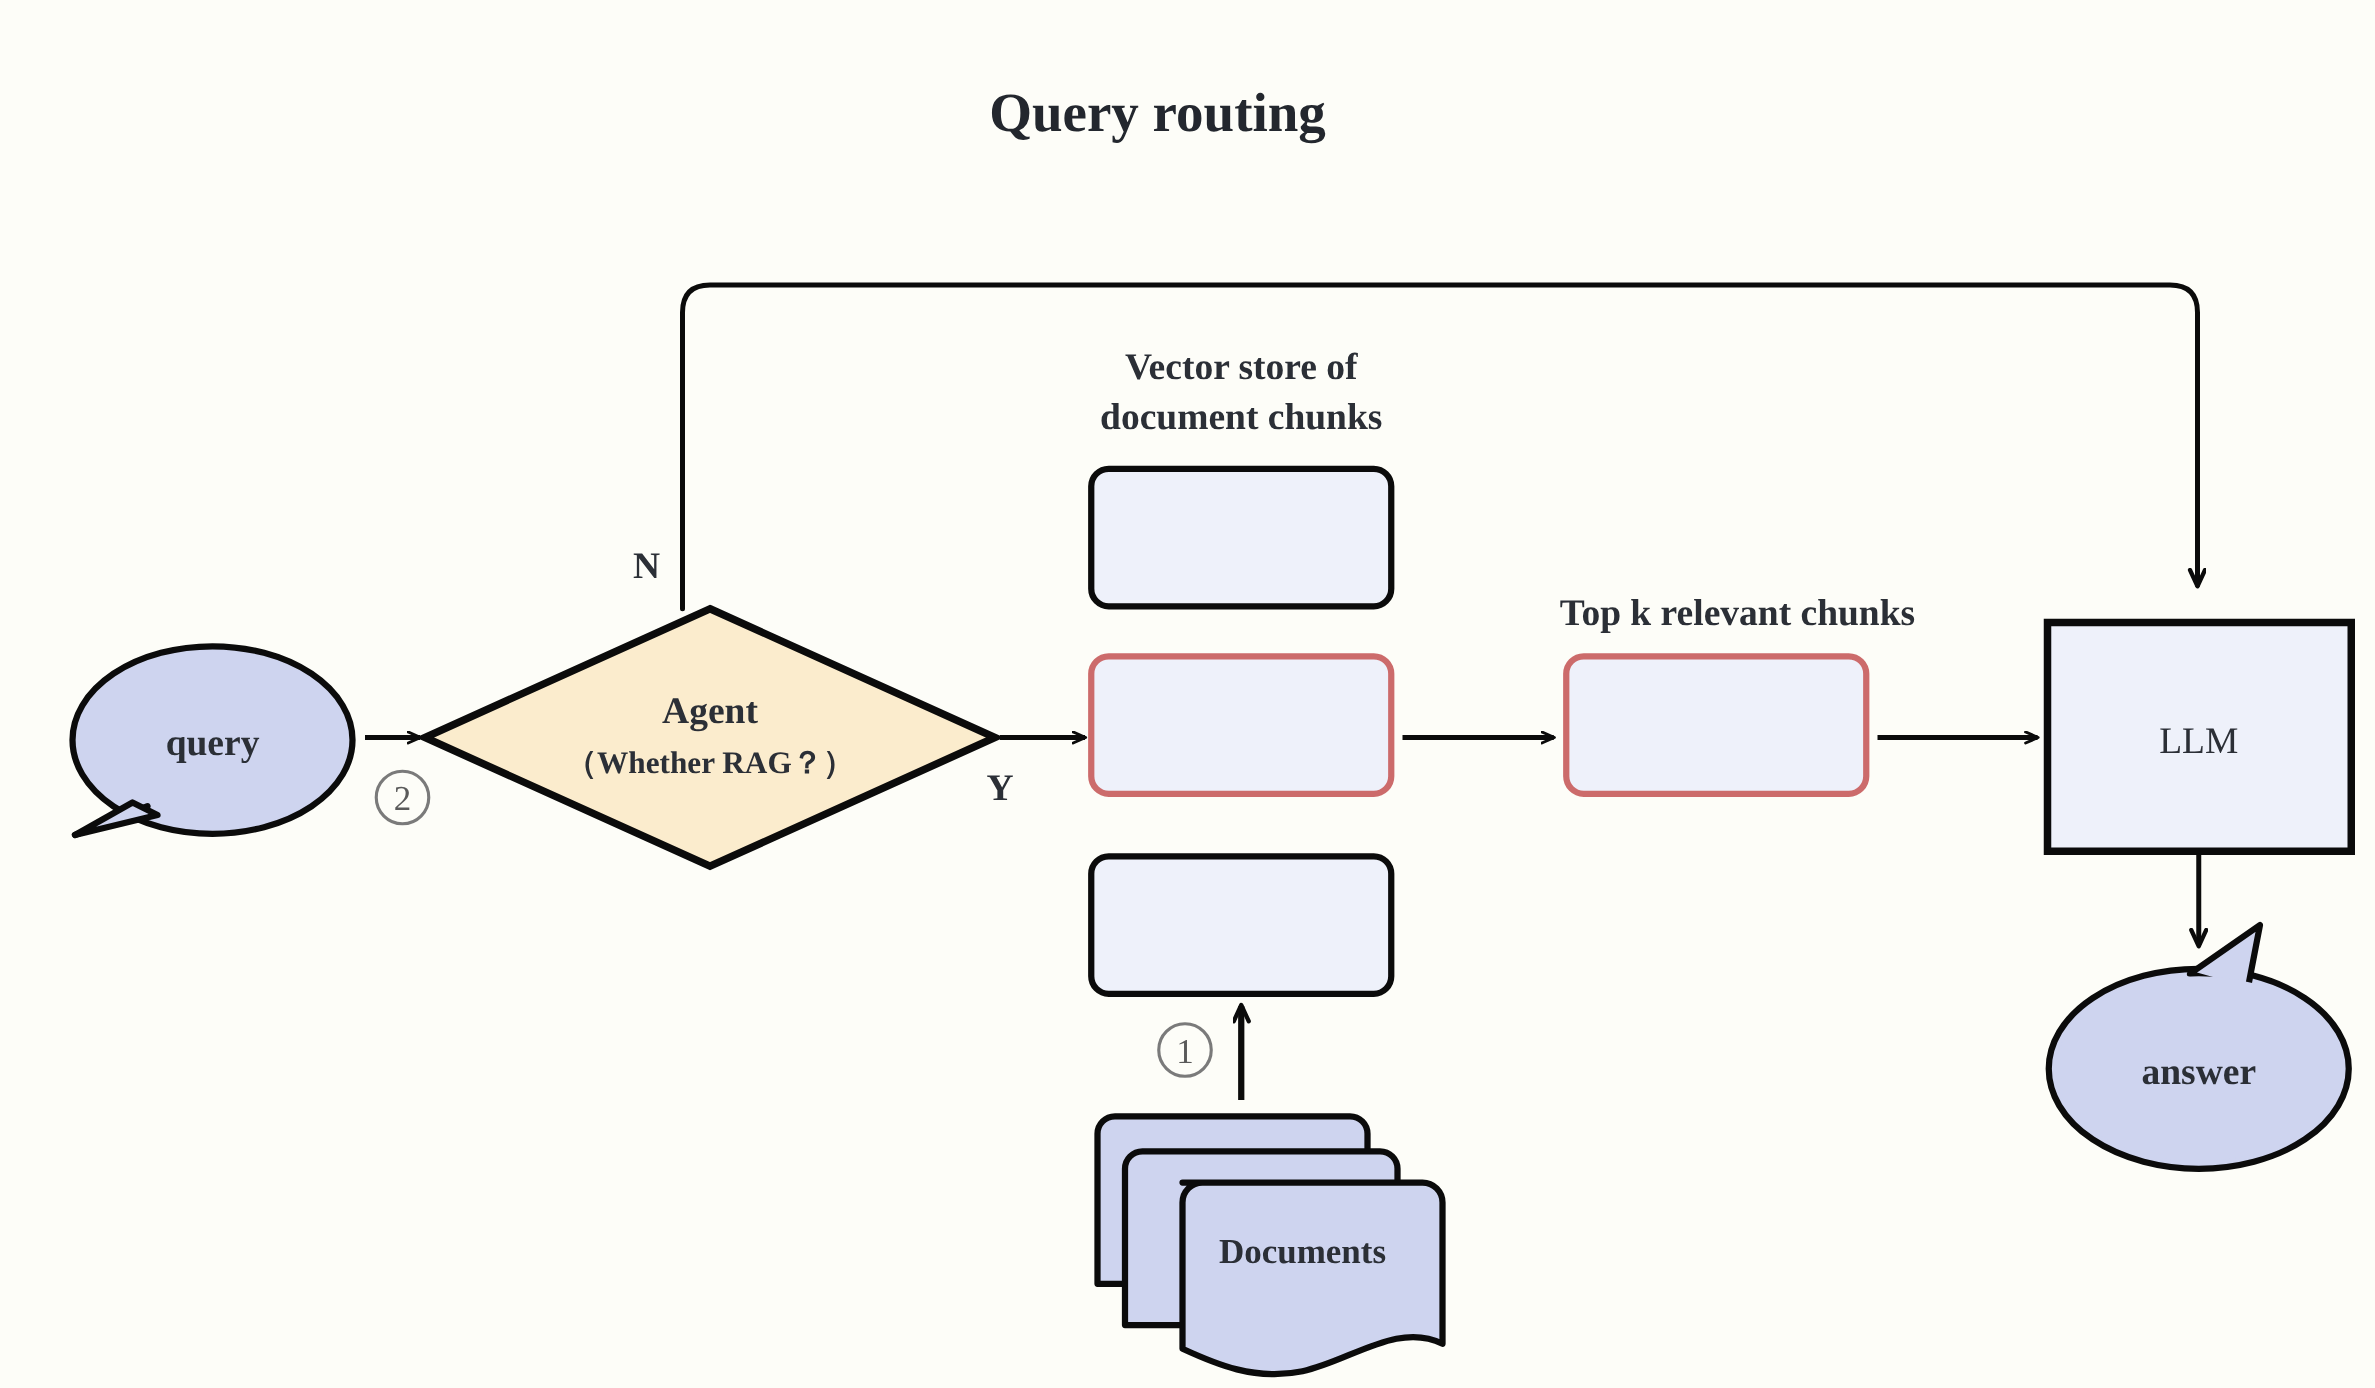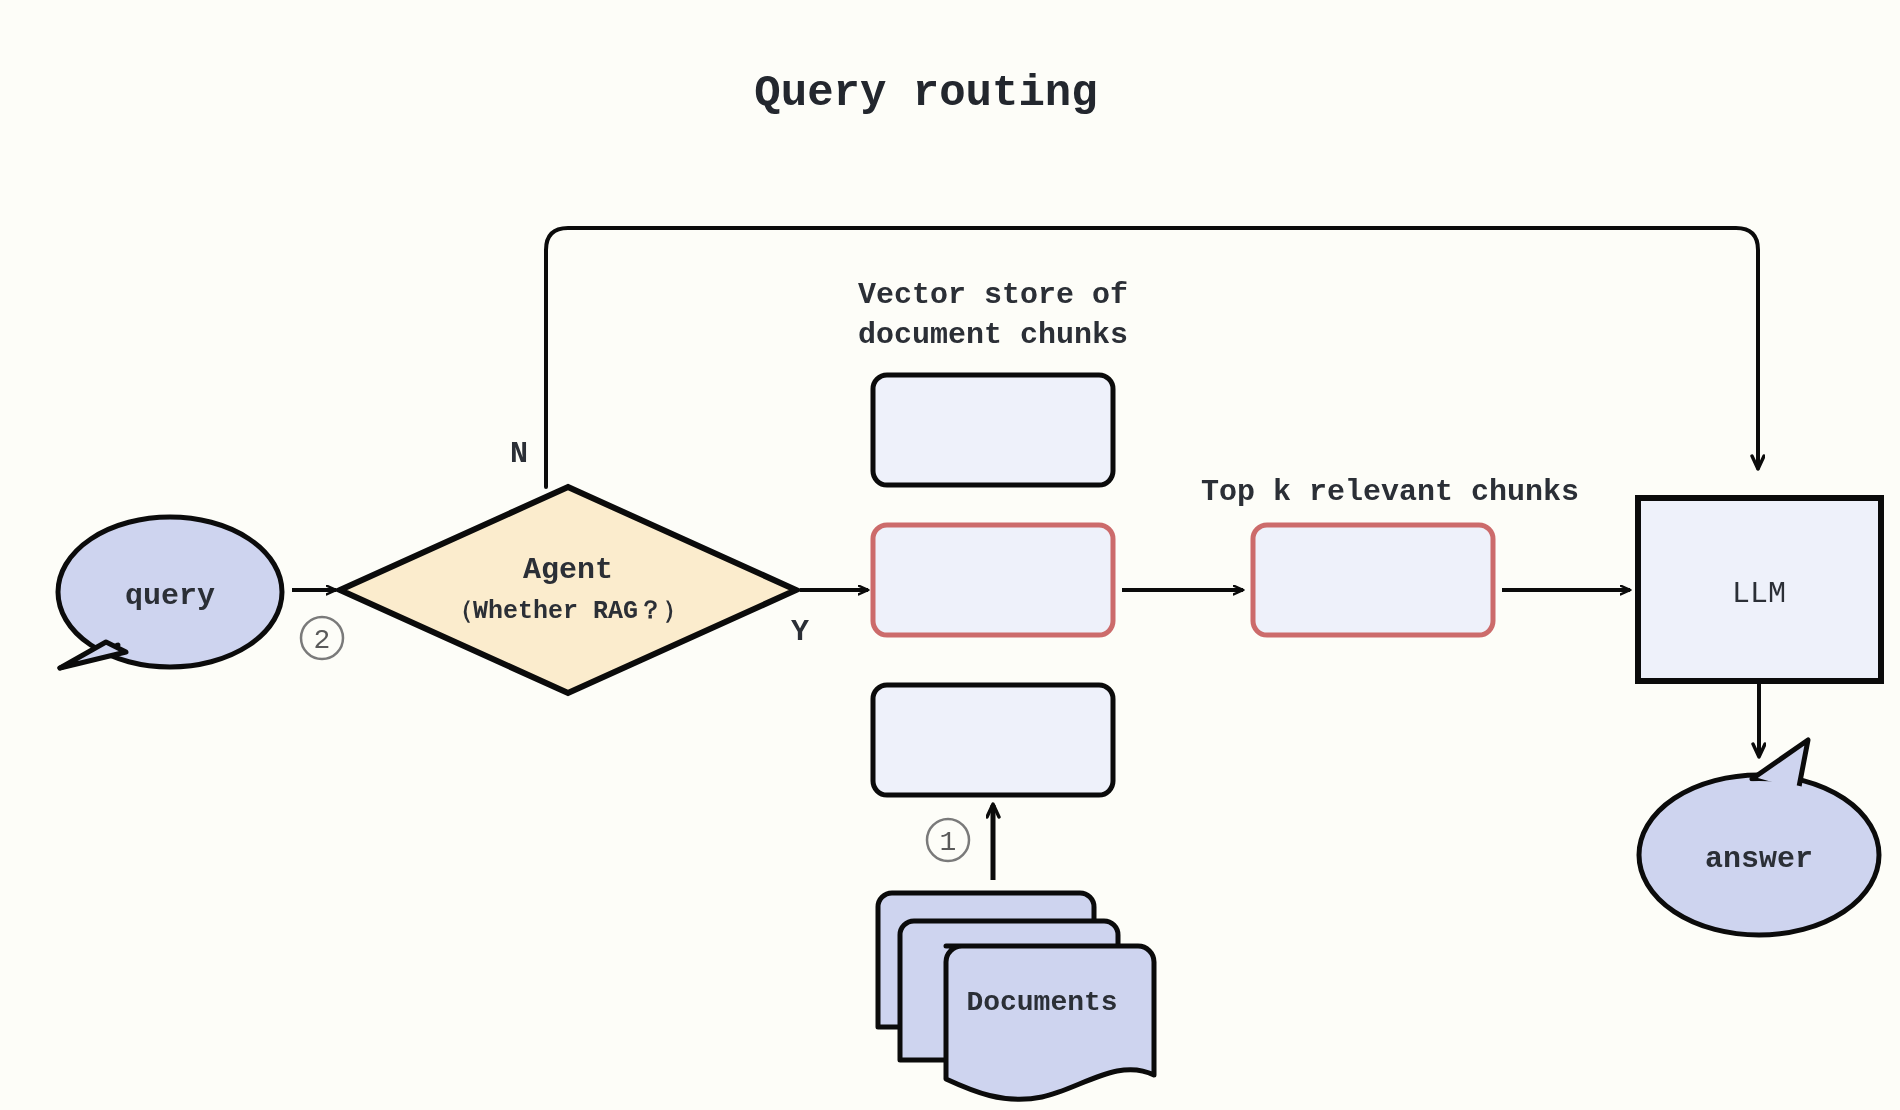--- a/index.html
+++ b/index.html
@@ -6,21 +6,21 @@
     margin: 0;
     padding: 0;
     background: #fdfdf8;
   }
   #stage {
     position: relative;
     width: 1900px;
     height: 1110px;
     background: #fdfdf8;
     overflow: hidden;
-    font-family: Liberation Mono, monospace;
+    font-family: Liberation Serif, serif;
   }
   #diagram-svg {
     position: absolute;
     left: 0;
     top: 0;
     width: 1900px;
     height: 1110px;
   }
   .ttl {
     font-weight: bold;

